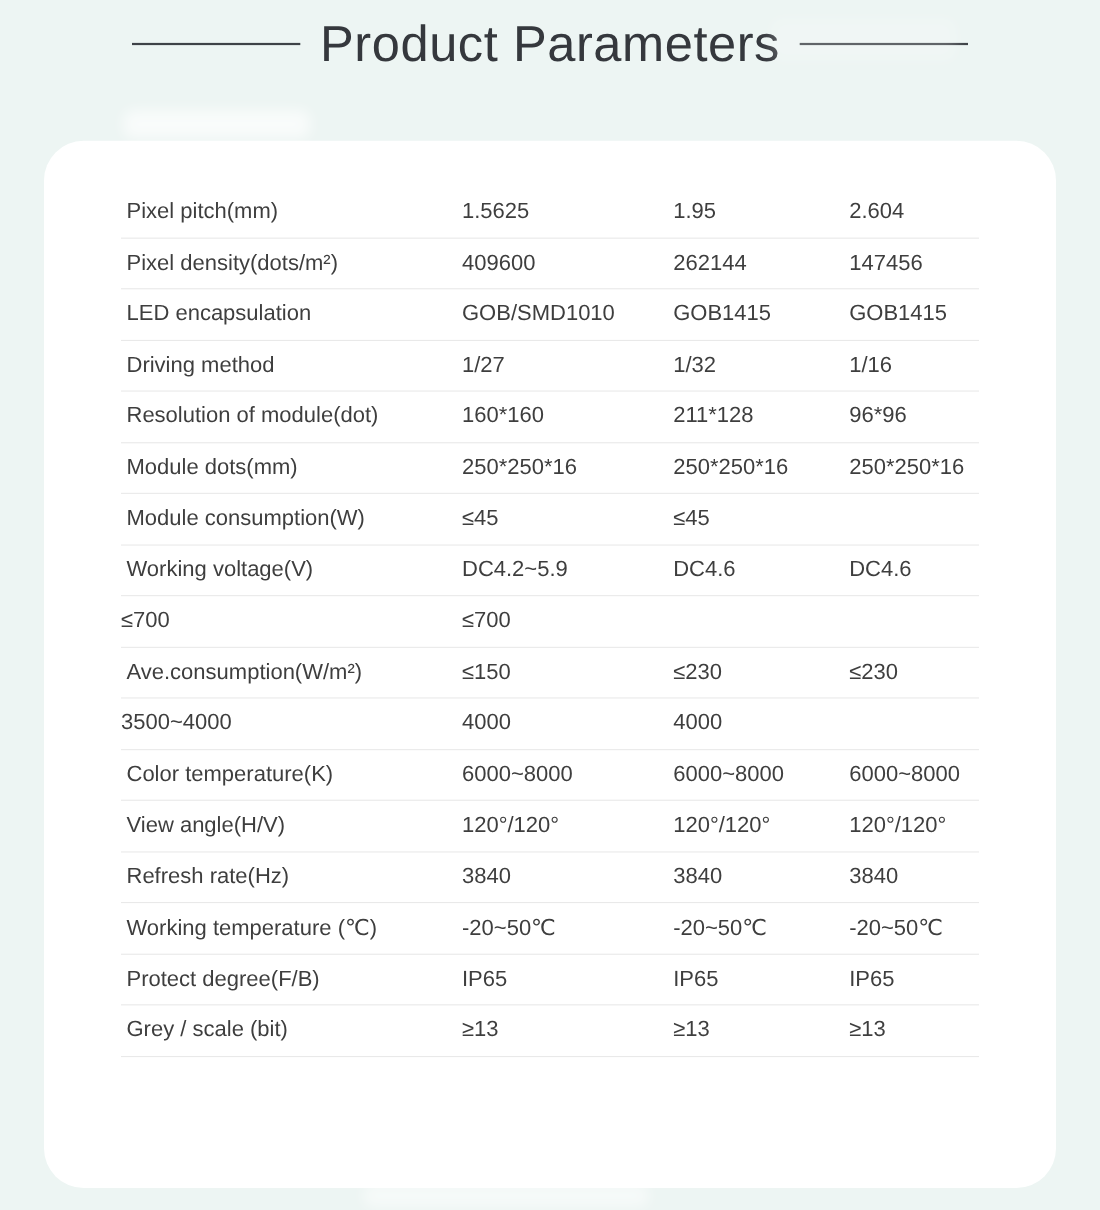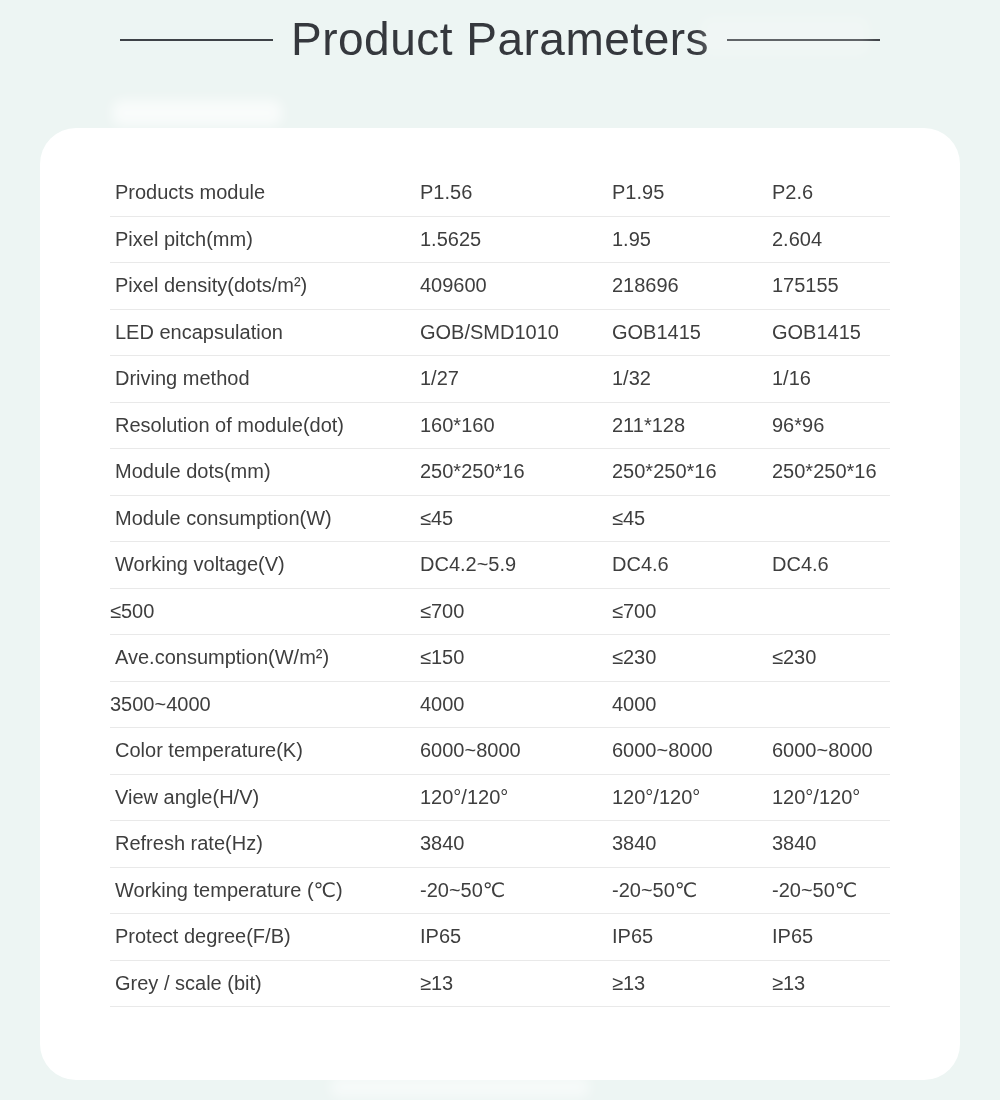--- a/index.html
+++ b/index.html
@@ -66,39 +66,33 @@
     <span class="hline"></span>
     <div class="page-title">Product Parameters</div>
     <span class="hline"></span>
   </div>
 
   <div class="wm wm3"></div>
   <div class="wm wm1"></div>
 
   <div class="card">
     <div class="spec-table" id="spec-table">
-  <div class="row">
-    <div class="cell label">Products module</div>
-    <div class="cell val">P1.56</div>
-    <div class="cell val">P1.95</div>
-    <div class="cell val">P2.6</div>
-  </div>
 
   <div class="row">
     <div class="cell label">Pixel pitch(mm)</div>
     <div class="cell val">1.5625</div>
     <div class="cell val">1.95</div>
     <div class="cell val">2.604</div>
   </div>
 
   <div class="row">
     <div class="cell label">Pixel density(dots/m²)</div>
     <div class="cell val">409600</div>
-    <div class="cell val">218696</div>
-    <div class="cell val">175155</div>
+    <div class="cell val">262144</div>
+    <div class="cell val">147456</div>
   </div>
 
   <div class="row">
     <div class="cell label">LED encapsulation</div>
     <div class="cell val">GOB/SMD1010</div>
     <div class="cell val">GOB1415</div>
     <div class="cell val">GOB1415</div>
   </div>
 
   <div class="row">
@@ -129,21 +123,20 @@
   </div>
 
   <div class="row">
     <div class="cell label">Working voltage(V)</div>
     <div class="cell val">DC4.2~5.9</div>
     <div class="cell val">DC4.6</div>
     <div class="cell val">DC4.6</div>
   </div>
 
   <div class="row">
-    <div class="cell val">≤500</div>
     <div class="cell val">≤700</div>
     <div class="cell val">≤700</div>
   </div>
 
   <div class="row">
     <div class="cell label">Ave.consumption(W/m²)</div>
     <div class="cell val">≤150</div>
     <div class="cell val">≤230</div>
     <div class="cell val">≤230</div>
   </div>

